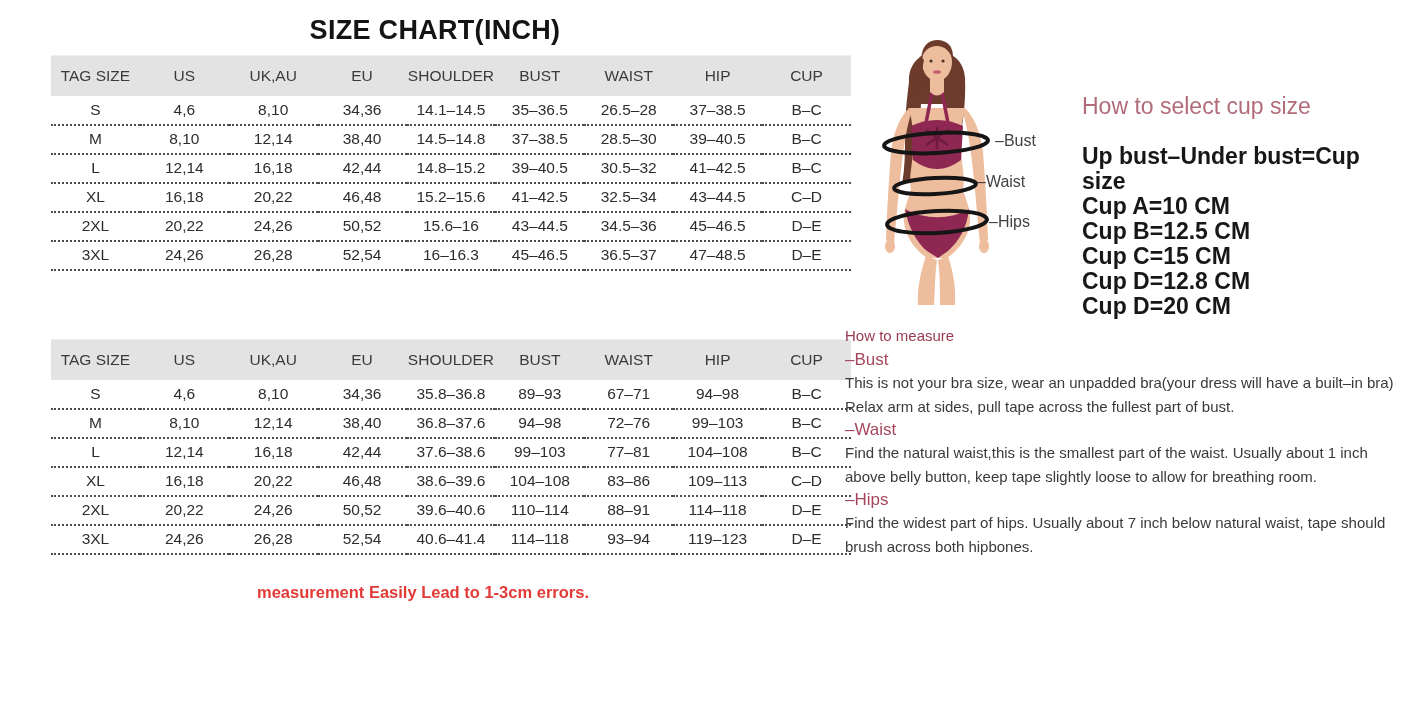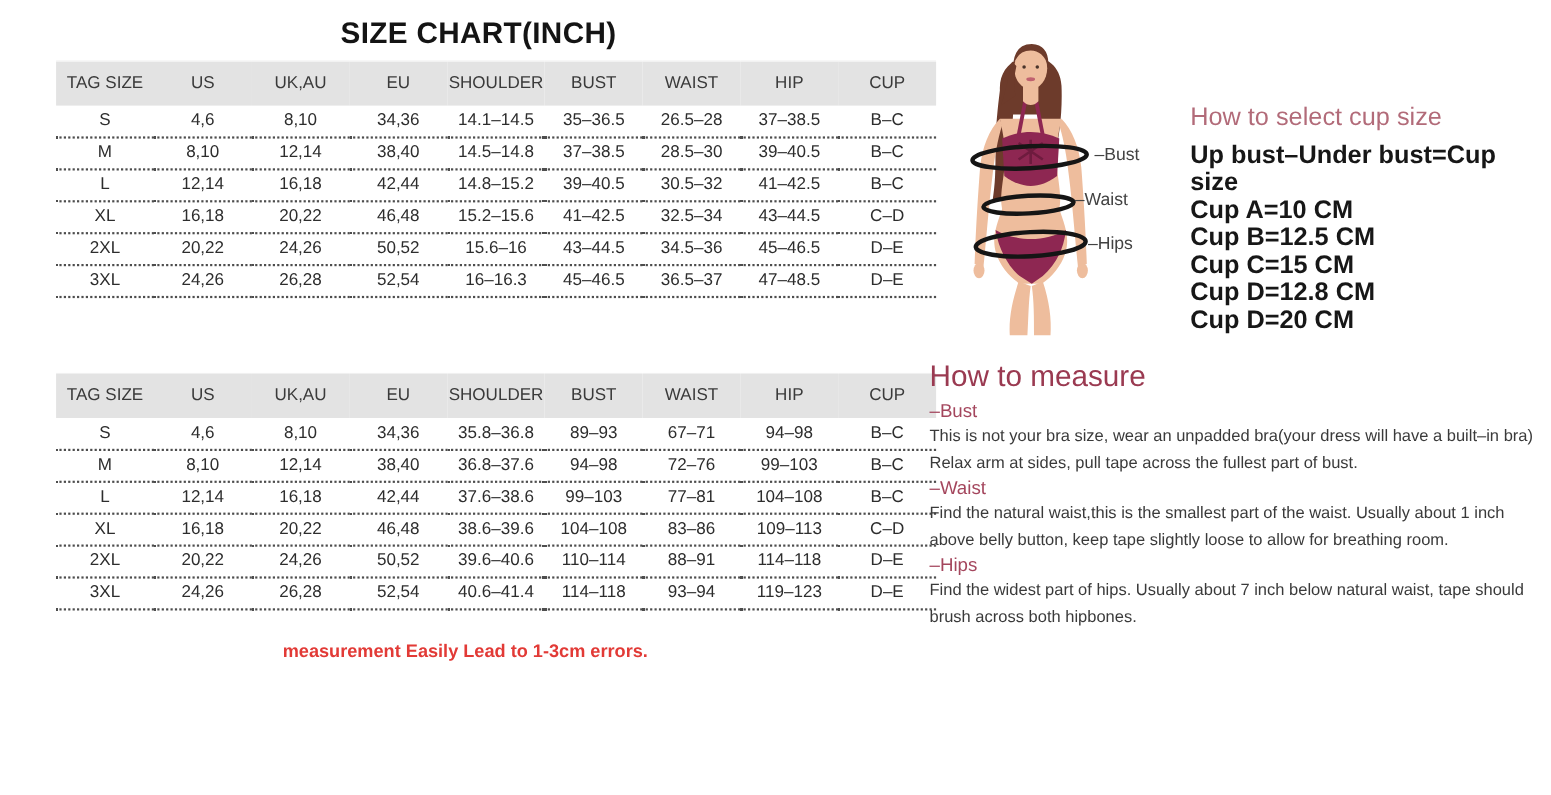--- a/index.html
+++ b/index.html
@@ -30,26 +30,26 @@
 
   
   .model-wrap { position:absolute; left:853px; top:30px; width:215px; height:275px; }
   .mlabel { position:absolute; font-size:16px; color:#424242; white-space:nowrap; }
   .mlabel.bust  { left:995px; top:132px; }
   .mlabel.waist { left:977px; top:173px; }
   .mlabel.hips  { left:989px; top:213px; }
 
   
   .cup-guide { position:absolute; left:1082px; top:93px; width:325px; }
-  .cup-guide .cup-title { font-size:23px; color:#b26b79; margin-bottom:8px; }
+  .cup-guide .cup-title { font-size:23px; color:#b26b79; margin-bottom:24px; }
   .cup-guide .cup-line  { font-size:23px; font-weight:bold; color:#171717; line-height:25px; }
 
   
   .measure-guide { position:absolute; left:845px; top:327px; width:562px; }
-  .measure-guide .measure-title { font-size:27px; color:#9a3a51; margin-bottom:4px; }
+  .measure-guide .measure-title { font-size:15px; color:#9a3a51; margin-bottom:4px; }
   .measure-guide .m-label { font-size:17px; color:#a4465d; line-height:23px; }
   .measure-guide .m-text  { font-size:15px; color:#3a3a3a; line-height:23.5px; }
 </style>
 </head>
 <body>
 
 <div class="canvas">
 
   <div class="chart-title inch">SIZE CHART(INCH)</div>
   <table class="size-table inch">

